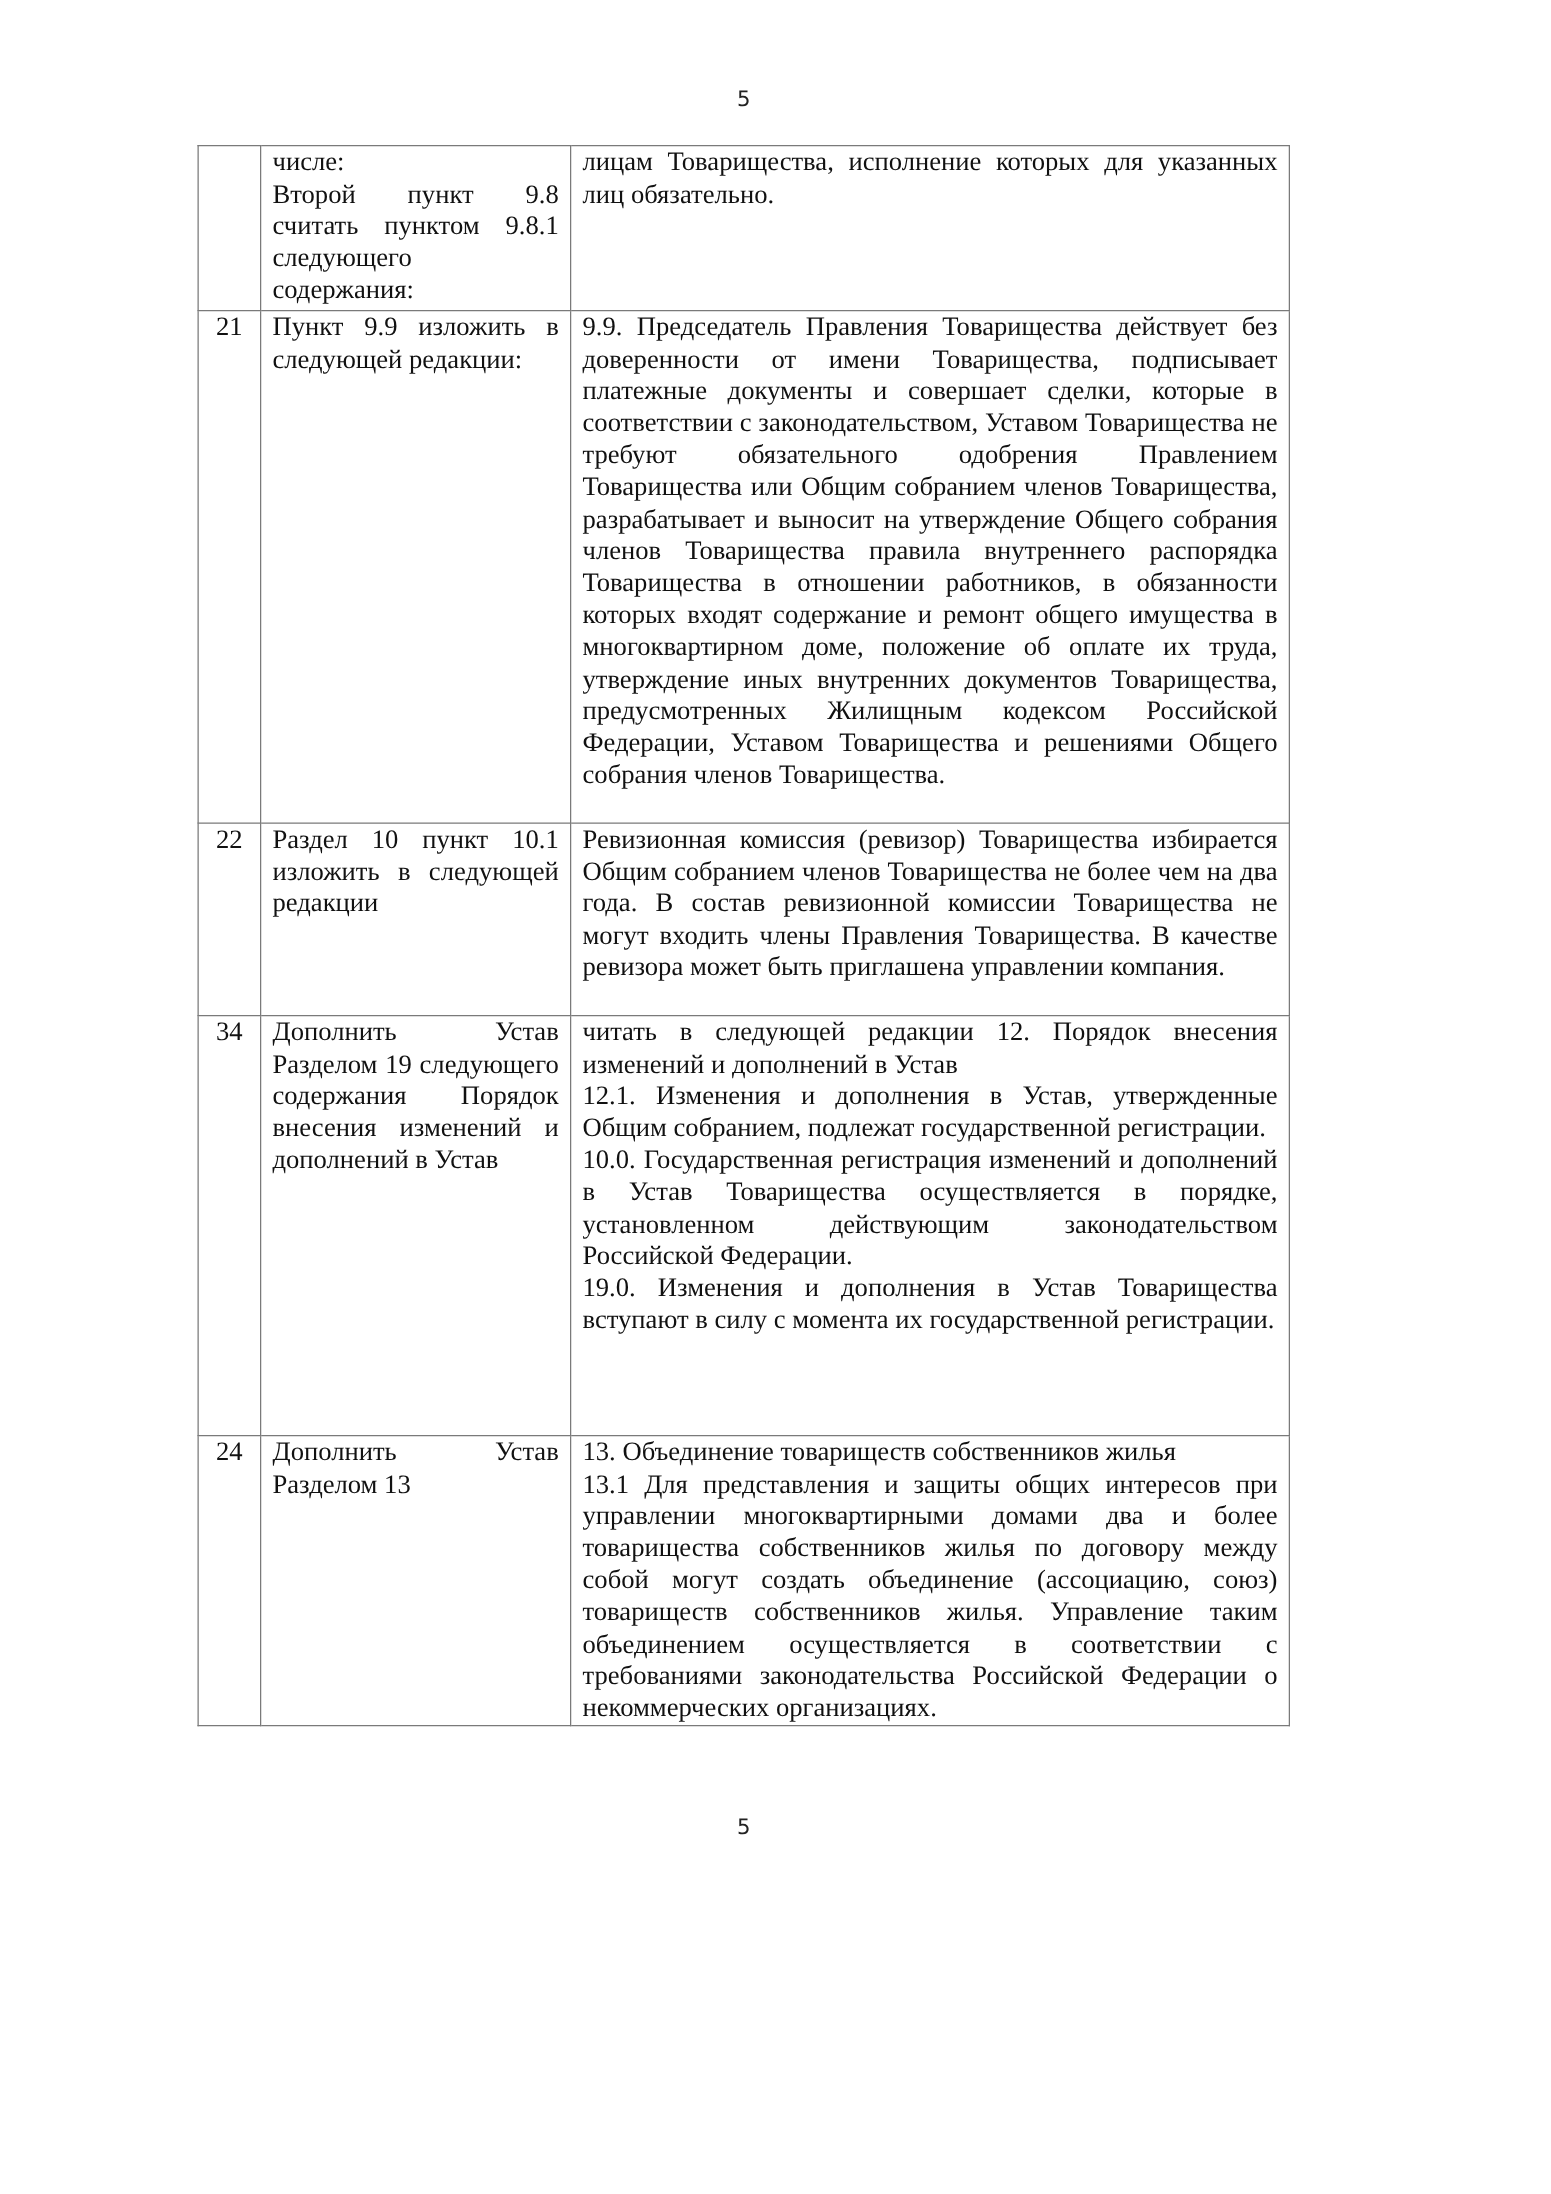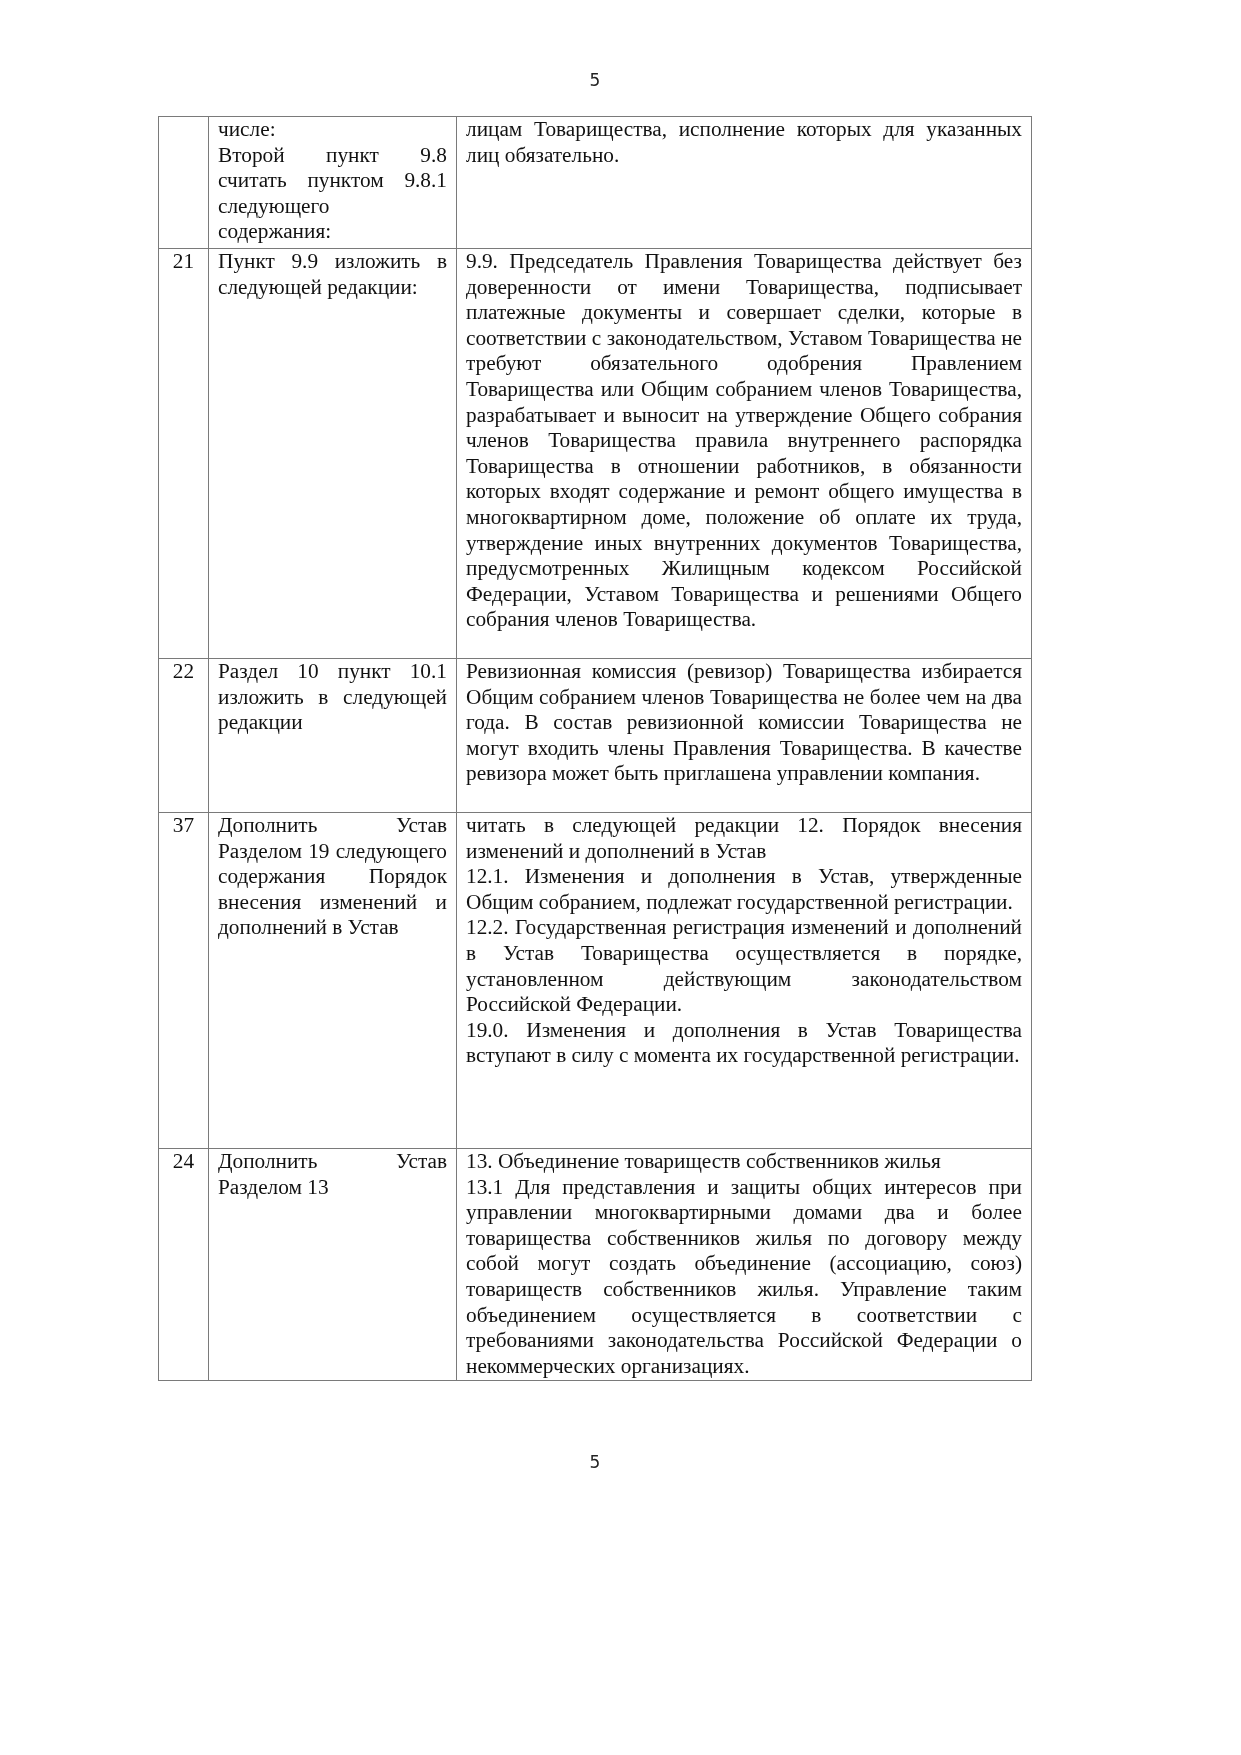--- a/index.html
+++ b/index.html
@@ -54,28 +54,28 @@
     <tr style="height:154px">
       <td class="num">22</td>
       <td class="what">
         <p>Раздел 10 пункт 10.1 изложить в следующей редакции</p>
       </td>
       <td class="text">
         <p>Ревизионная комиссия (ревизор) Товарищества избирается Общим собранием членов Товарищества не более чем на два года. В состав ревизионной комиссии Товарищества не могут входить члены Правления Товарищества. В качестве ревизора может быть приглашена управлении компания.</p>
       </td>
     </tr>
     <tr style="height:336px">
-      <td class="num">37</td>
+      <td class="num">34</td>
       <td class="what">
         <p>Дополнить Устав Разделом 19 следующего содержания Порядок внесения изменений и дополнений в Устав</p>
       </td>
       <td class="text">
         <p>читать в следующей редакции 12. Порядок внесения изменений и дополнений в Устав</p>
         <p>12.1. Изменения и дополнения в Устав, утвержденные Общим собранием, подлежат государственной регистрации.</p>
-        <p>12.2. Государственная регистрация изменений и дополнений в Устав Товарищества осуществляется в порядке, установленном действующим законодательством Российской Федерации.</p>
+        <p>10.0. Государственная регистрация изменений и дополнений в Устав Товарищества осуществляется в порядке, установленном действующим законодательством Российской Федерации.</p>
         <p>19.0. Изменения и дополнения в Устав Товарищества вступают в силу с момента их государственной регистрации.</p>
       </td>
     </tr>
     <tr style="height:232px">
       <td class="num">24</td>
       <td class="what">
         <p>Дополнить Устав Разделом 13</p>
       </td>
       <td class="text">
         <p>13. Объединение товариществ собственников жилья</p>

